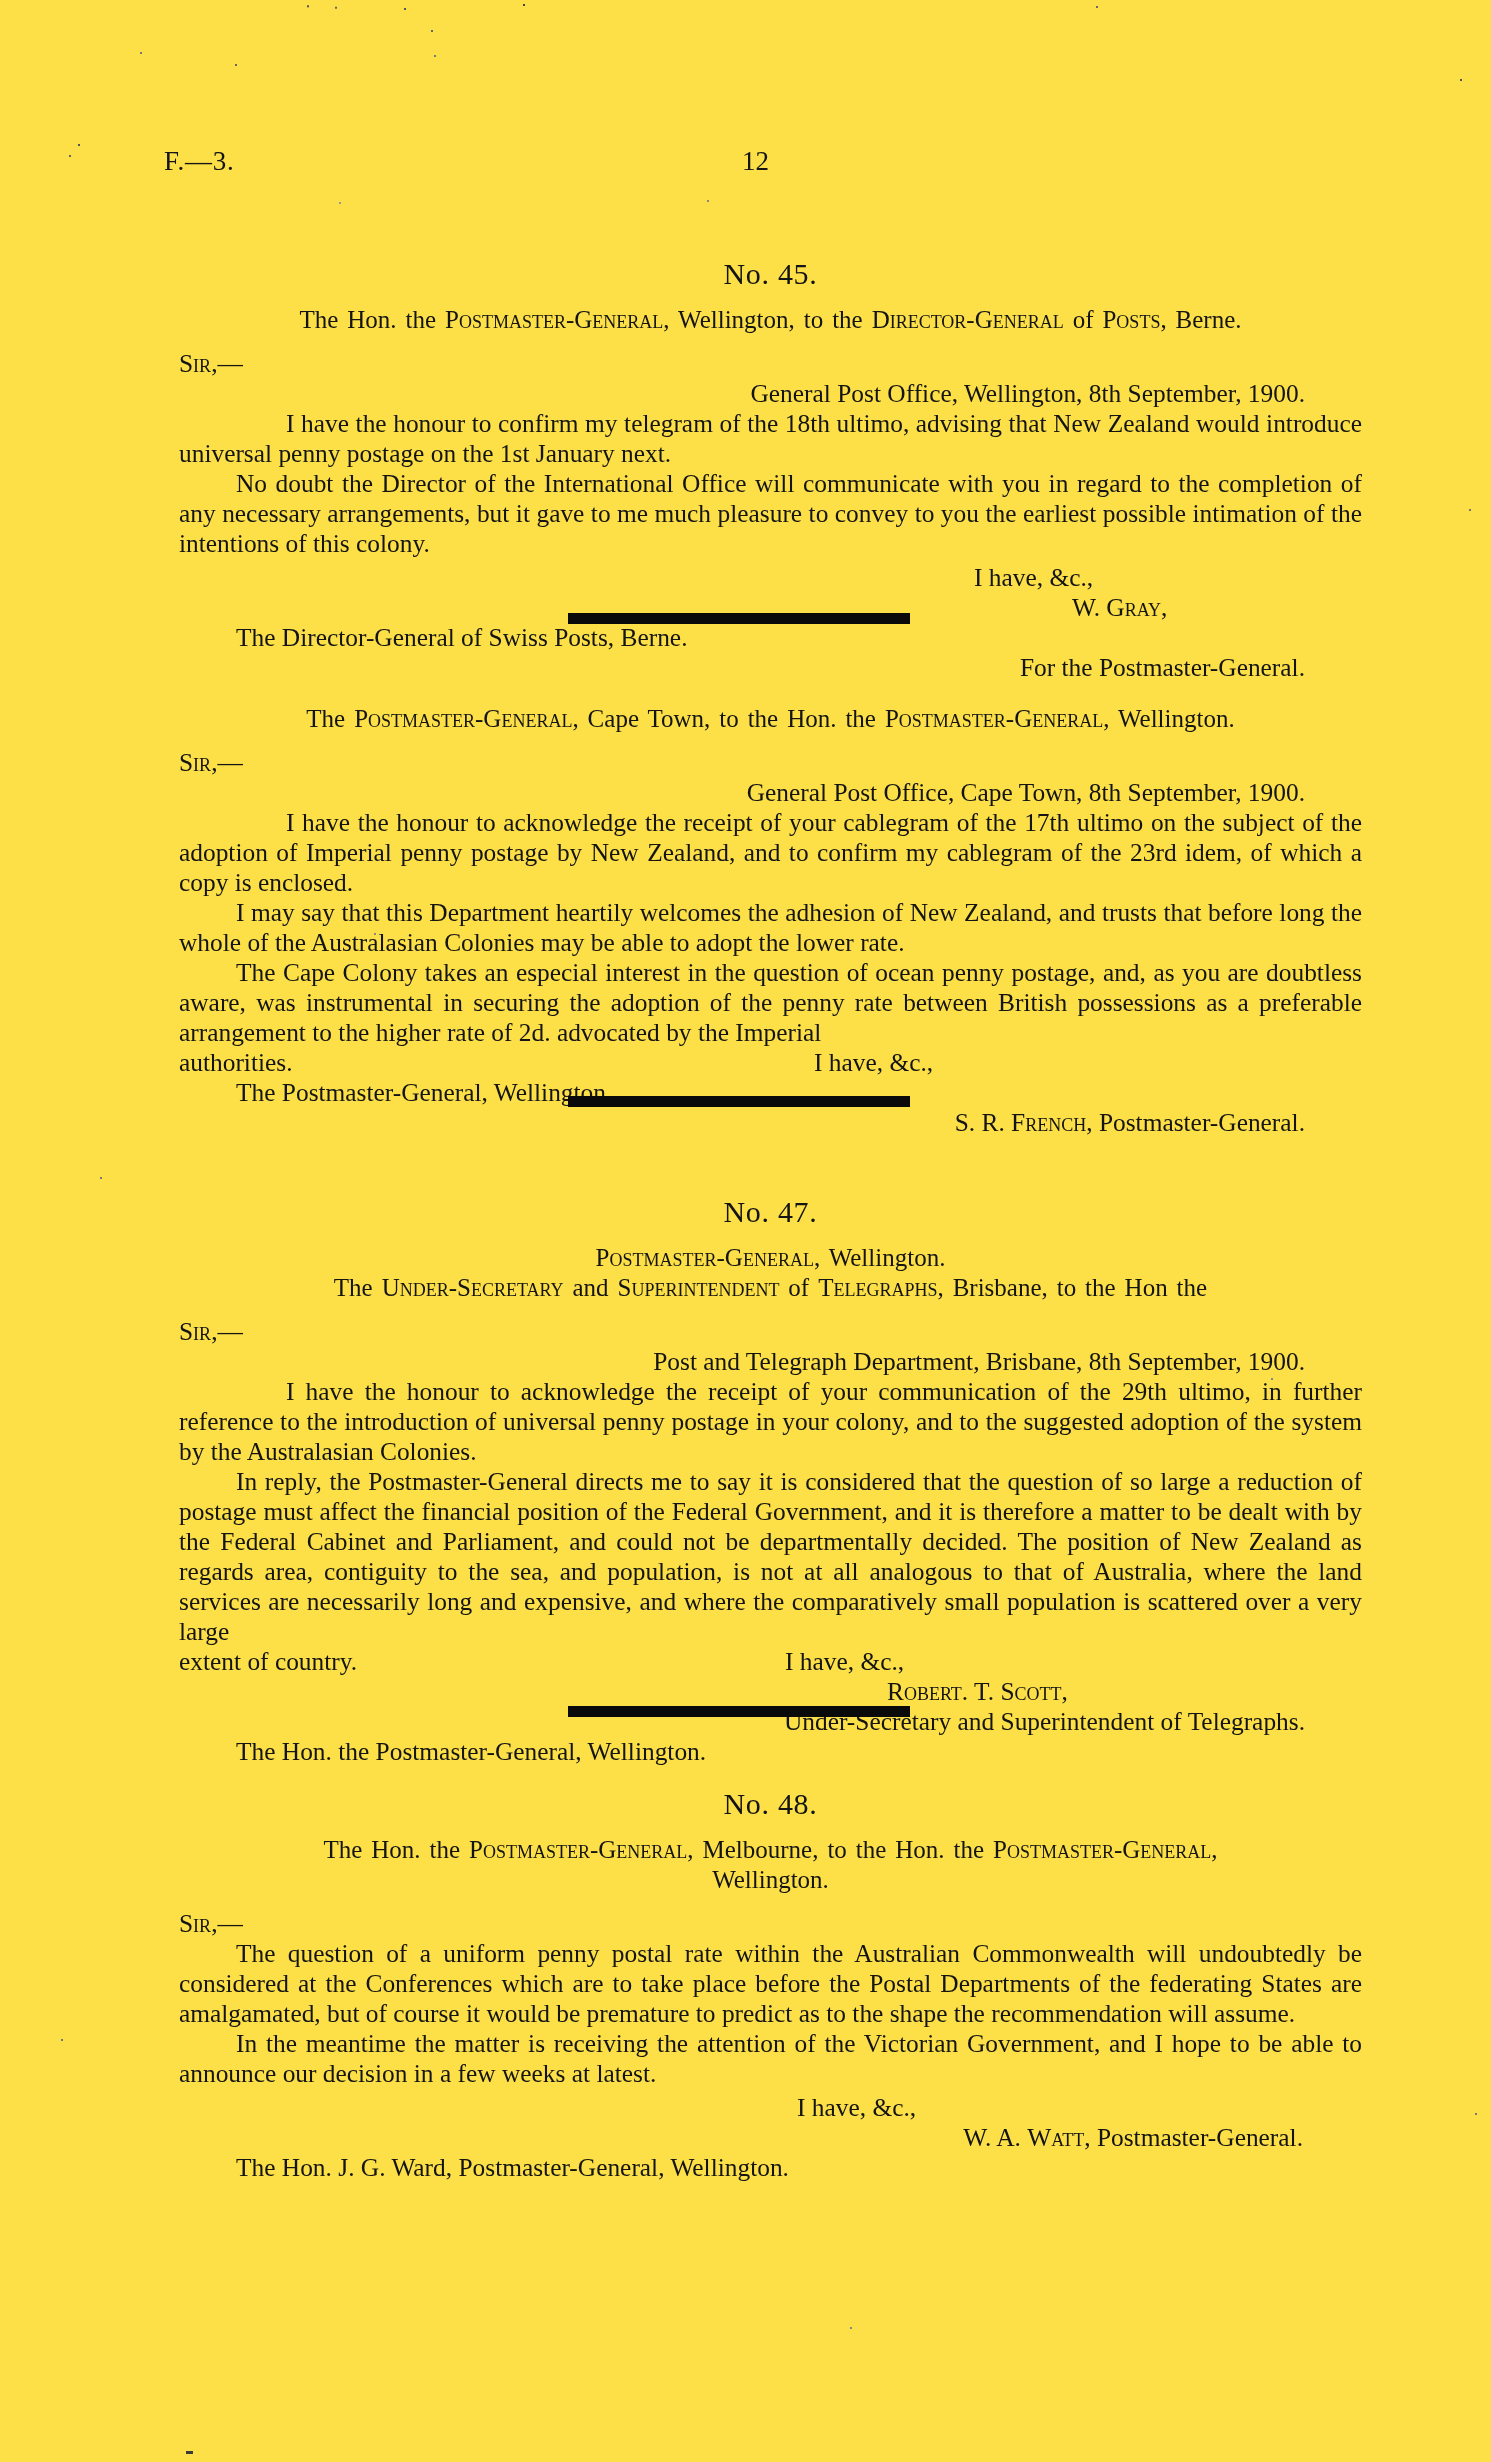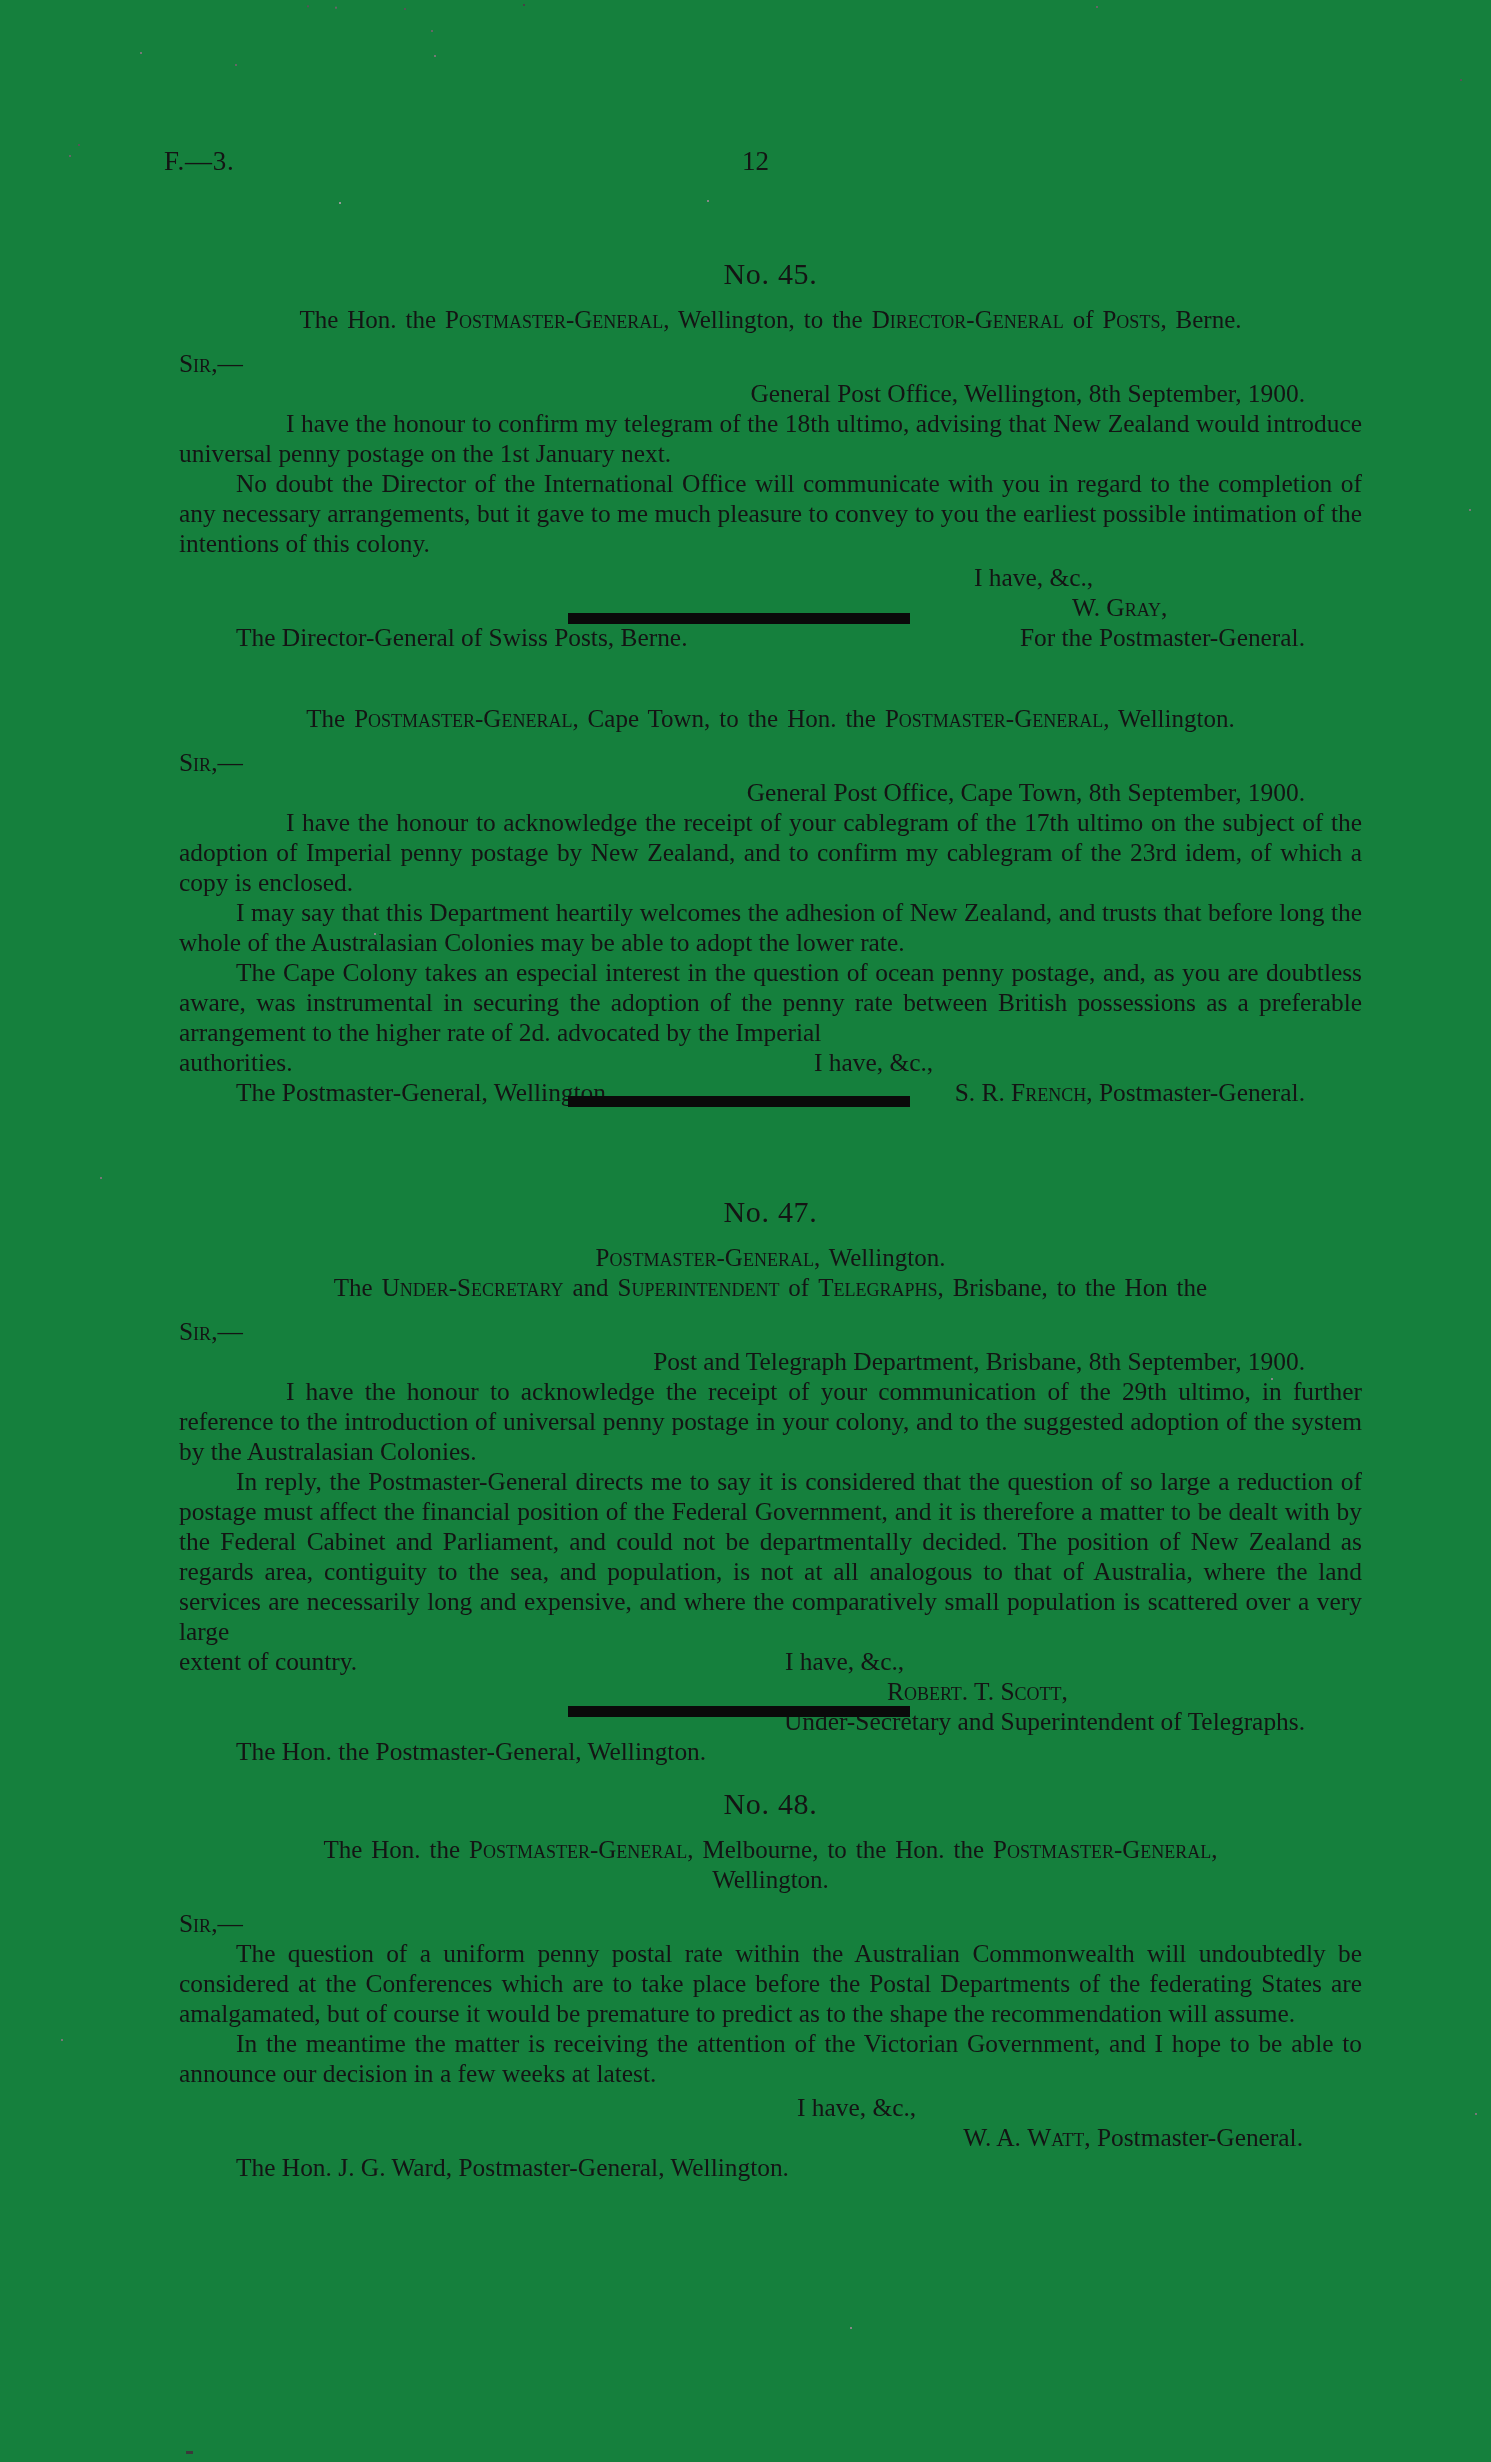--- a/index.html
+++ b/index.html
@@ -1,20 +1,20 @@
 <!DOCTYPE html>
 <html style="font-size:10.7px"><head>
 <meta charset="utf-8">
 <style>
   html,body { margin:0; padding:0; background:#ffffff; }
   .page {
     position:relative;
     width:1491px;
     height:2462px;
-    background:#15803d;
+    background:#fde047;
     font-family:"Liberation Serif","DejaVu Serif",serif;
     color:#141414;
     overflow:hidden;
   }
   .pagehead {
     position:absolute;
     top:146px; left:164px; width:1183px;
     height:35px;
     font-size:27px;
   }
@@ -44,21 +44,21 @@
   }
   .sirrow { display:flex; margin-top:13.4px;flex-direction:column; }
   .dateline { margin-left:auto; padding-right:57px; white-space:nowrap; }
   .para { margin:0; text-align:justify; text-indent:57px; }
   .para.first { text-indent:107px; }
   .tailrow { position:relative; height:30px; }
   .abs { position:absolute; top:0; }
   .ihave { margin:4px 0 0 0; }
   .line { margin:0; }
   .rightline { margin:0; text-align:right; padding-right:57px; }
-  .row { display:flex; }
+  .row { display:flex;flex-direction:column; }
   .addr { padding-left:57px; }
   .push { margin-left:auto; padding-right:57px; }
   .sc { font-variant:small-caps; }
 
   .divider {
     position:absolute;
     left:568px;
     width:342px;
     height:11.4px;
     background:#0a0a0a;

